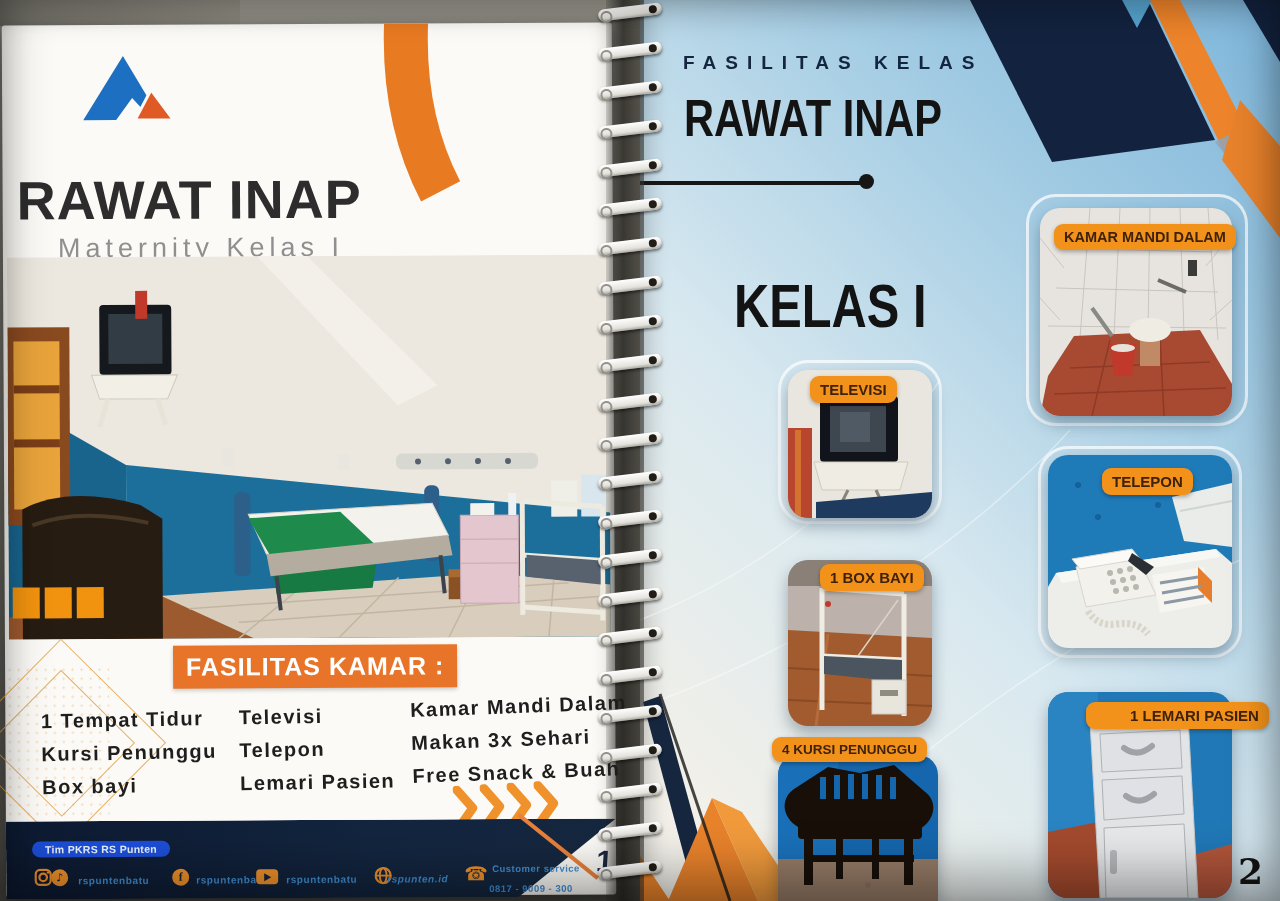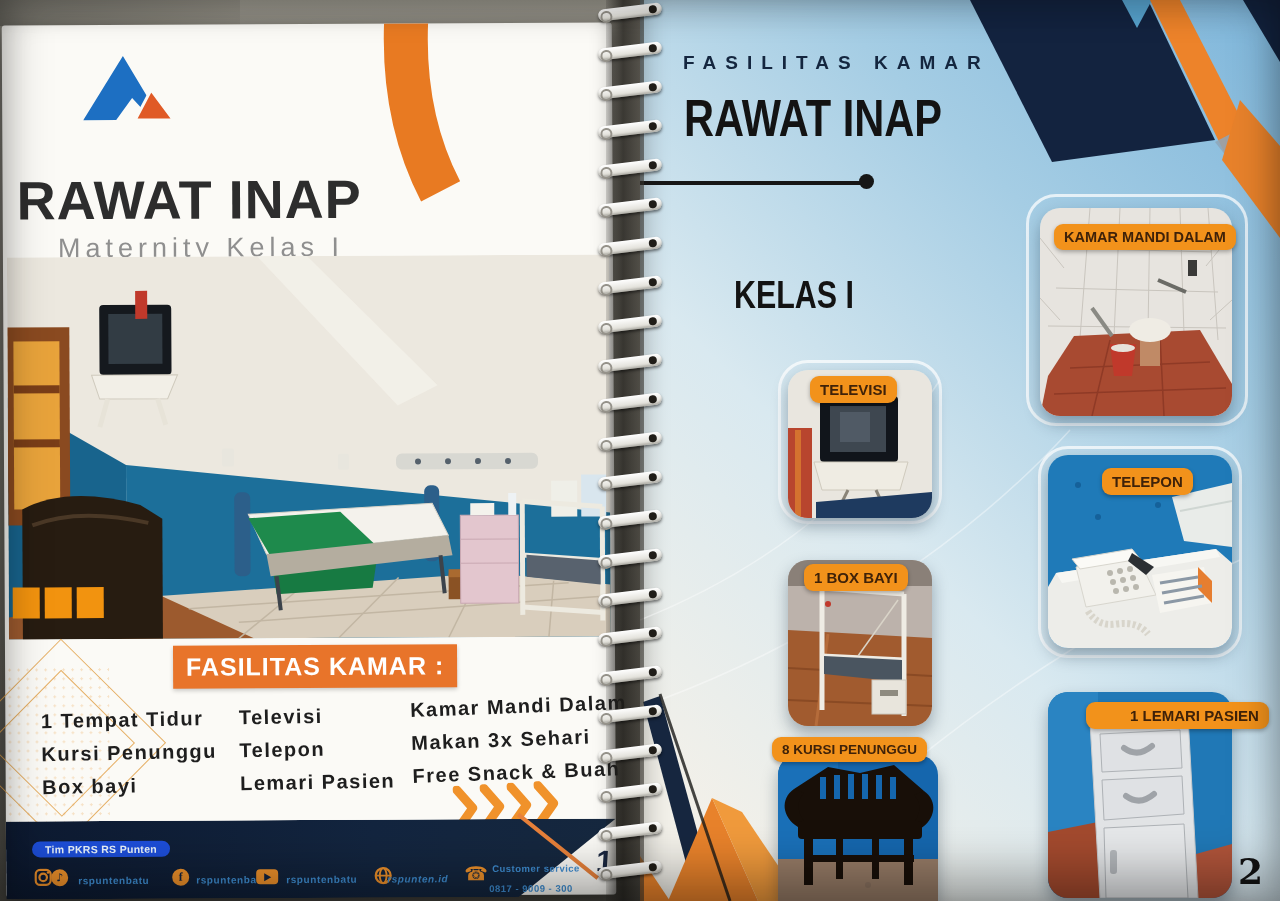--- a/index.html
+++ b/index.html
@@ -276,26 +276,26 @@
     </svg>
 
     <svg class="abs" style="left:0;top:640px;" width="640" height="261" viewBox="0 640 640 261">
       <polygon points="3,702 20,696 64,856 46,863" fill="#16263f"></polygon>
       <polygon points="28,901 72,798 118,901" fill="#e8822b"></polygon>
       <polygon points="72,798 102,812 162,901 118,901" fill="#f09a3c"></polygon>
       <polygon points="0,856 30,901 0,901" fill="#e8822b"></polygon>
       <line x1="20" y1="694" x2="90" y2="901" stroke="#1a1a18" stroke-width="3" opacity="0.8"></line>
     </svg>
 
-    <div class="abs eyebrow">FASILITAS KAMAR</div>
+    <div class="abs eyebrow">FASILITAS KELAS</div>
     <div class="abs rtitle" style="left:44px;top:92px;font-size:52px;">
       <span>RAWAT INAP</span></div>
     <div class="abs divline"></div>
     <div class="abs divdot"></div>
-    <div class="abs rtitle" style="left:94px;top:276px;font-size:38px;">
+    <div class="abs rtitle" style="left:94px;top:276px;font-size:61px;">
       <span>KELAS I</span></div>
 
     <div class="abs ring" style="left:386px;top:194px;width:222px;height:232px;"></div>
     <div class="card" style="left:400px;top:208px;width:192px;height:208px;">
       <svg viewBox="0 0 192 208" preserveAspectRatio="none">
         <rect width="192" height="208" fill="#e7e4df"></rect>
         <g stroke="#c9c5be" stroke-width="1">
           <line x1="50" y1="0" x2="40" y2="130"></line>
             <line x1="80" y1="0" x2="74" y2="128"></line>
           <line x1="110" y1="0" x2="108" y2="124"></line>
@@ -394,21 +394,21 @@
           <line x1="34" y1="28" x2="116" y2="34"></line>
             <line x1="34" y1="96" x2="116" y2="100"></line>
         </g>
         <line x1="110" y1="40" x2="70" y2="96" stroke="#d9d4c8" stroke-width="1.5"></line>
         <polygon points="36,96 114,100 114,122 36,114" fill="#4a5560"></polygon>
         <rect x="84" y="120" width="34" height="34" fill="#e8e5dc" stroke="#ccc9c0"></rect>
         <rect x="92" y="130" width="18" height="6" fill="#8e8b80"></rect>
         <circle cx="40" cy="44" r="3" fill="#c0392b"></circle>
       </svg>
     </div>
-    <div class="plabel" style="left:164px;top:564px;font-size:15px;">1 BOX BAYI</div>
+    <div class="plabel" style="left:180px;top:564px;font-size:15px;">1 BOX BAYI</div>
 
     <div class="card" style="left:138px;top:755px;width:160px;height:146px;border-radius:20px 20px 0 0;">
       <svg viewBox="0 0 160 146" preserveAspectRatio="none">
         <rect width="160" height="104" fill="#1566ad"></rect>
         <rect width="60" height="104" fill="#1a70b8"></rect>
         <rect y="104" width="160" height="42" fill="#967b66"></rect>
         <circle cx="30" cy="120" r="3" fill="#8a7260"></circle>
           <circle cx="90" cy="130" r="3" fill="#8a7260"></circle>
         <circle cx="130" cy="118" r="3" fill="#8a7260"></circle>
         <g fill="#180f08">
@@ -426,21 +426,21 @@
         <g fill="#1566ad">
           <rect x="42" y="22" width="6" height="22"></rect>
             <rect x="56" y="20" width="6" height="24"></rect>
           <rect x="70" y="19" width="6" height="25"></rect>
             <rect x="84" y="19" width="6" height="25"></rect>
           <rect x="98" y="20" width="6" height="24"></rect>
             <rect x="112" y="22" width="6" height="22"></rect>
         </g>
       </svg>
     </div>
-    <div class="plabel" style="left:132px;top:737px;font-size:13.5px;">8 KURSI PENUNGGU</div>
+    <div class="plabel" style="left:132px;top:737px;font-size:13.5px;">4 KURSI PENUNGGU</div>
 
     <div class="card" style="left:408px;top:692px;width:184px;height:206px;">
       <svg viewBox="0 0 184 206" preserveAspectRatio="none">
         <rect width="184" height="206" fill="#2078b6"></rect>
         <rect width="50" height="206" fill="#2a84c2"></rect>
         <polygon points="0,140 50,130 62,206 0,206" fill="#a34a2e"></polygon>
         <polygon points="148,162 184,152 184,206 148,206" fill="#b0543a"></polygon>
         <polygon points="42,30 140,24 146,14 50,18" fill="#d2d5d8"></polygon>
         <rect x="66" y="10" width="34" height="12" fill="#f2f2ef"></rect>
         <polygon points="42,30 140,24 150,206 52,206" fill="#e2e4e6" stroke="#c6c9cc"></polygon>

